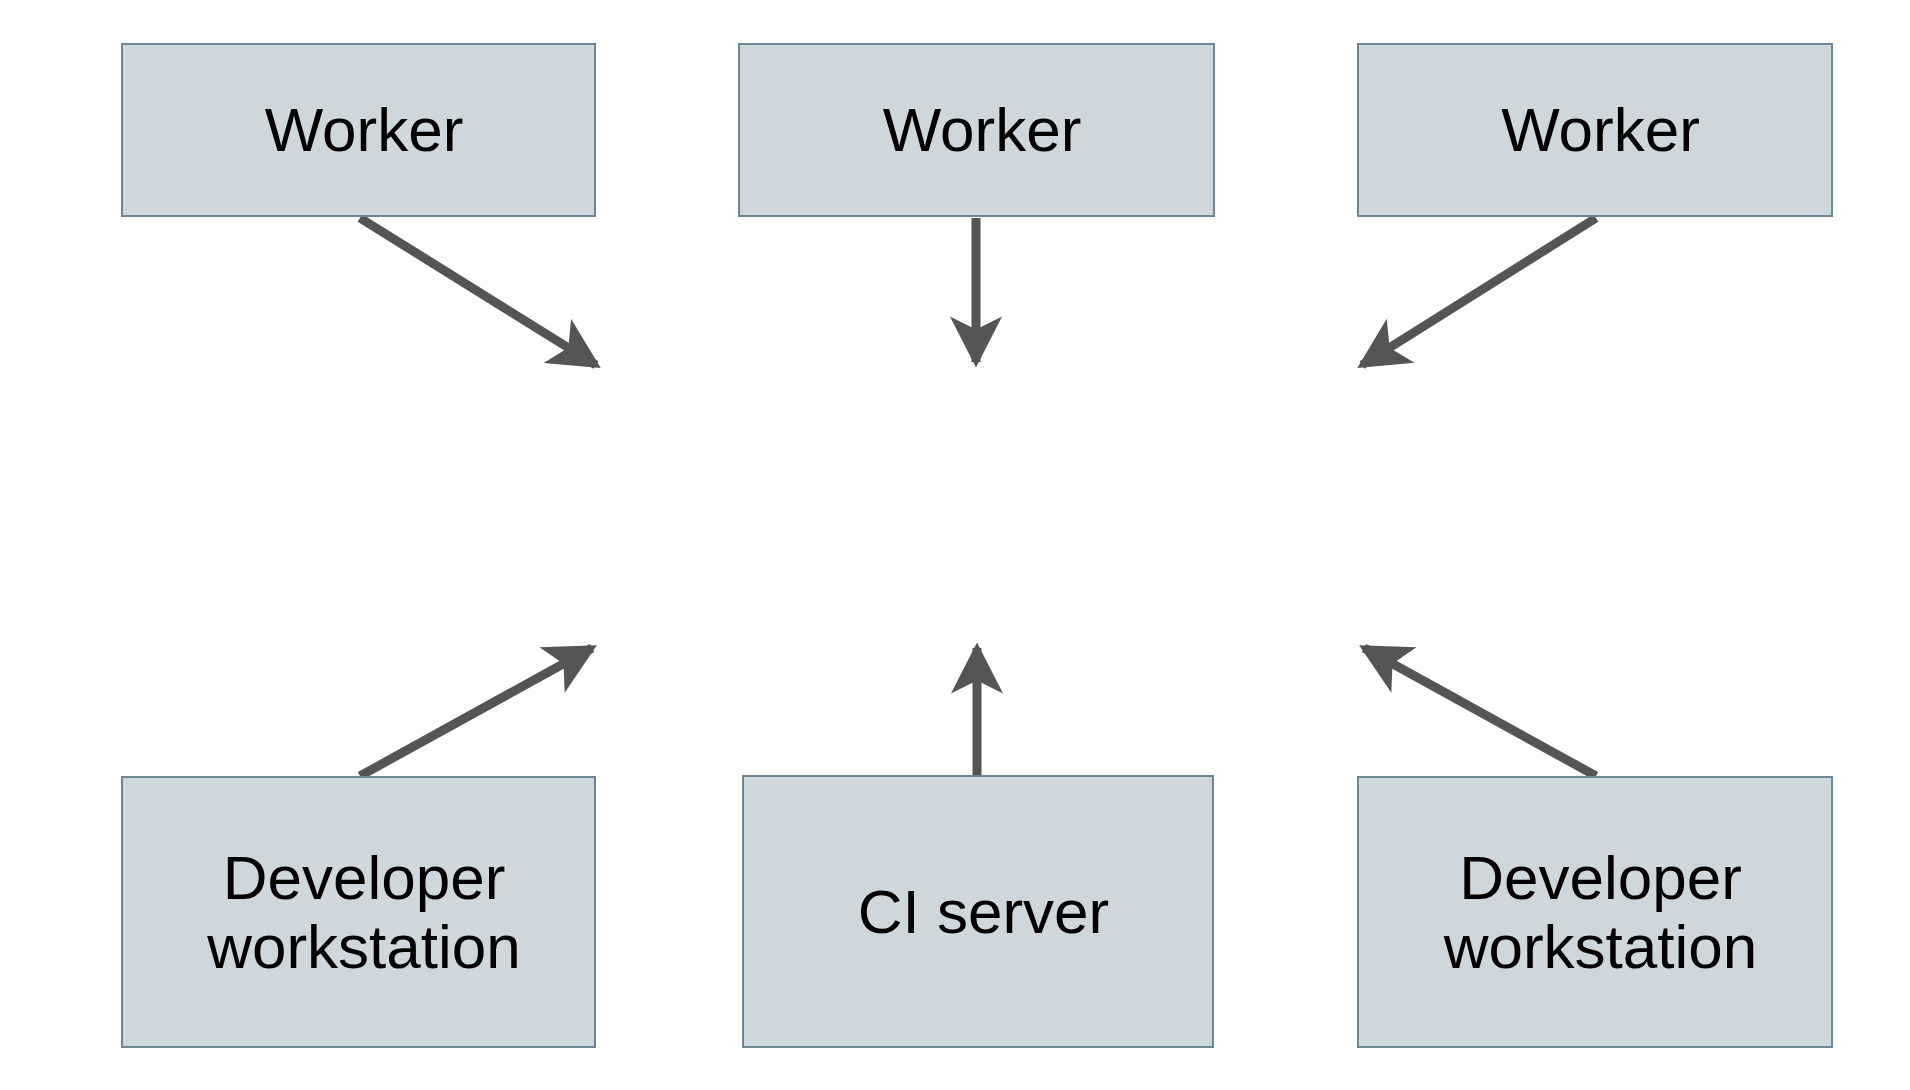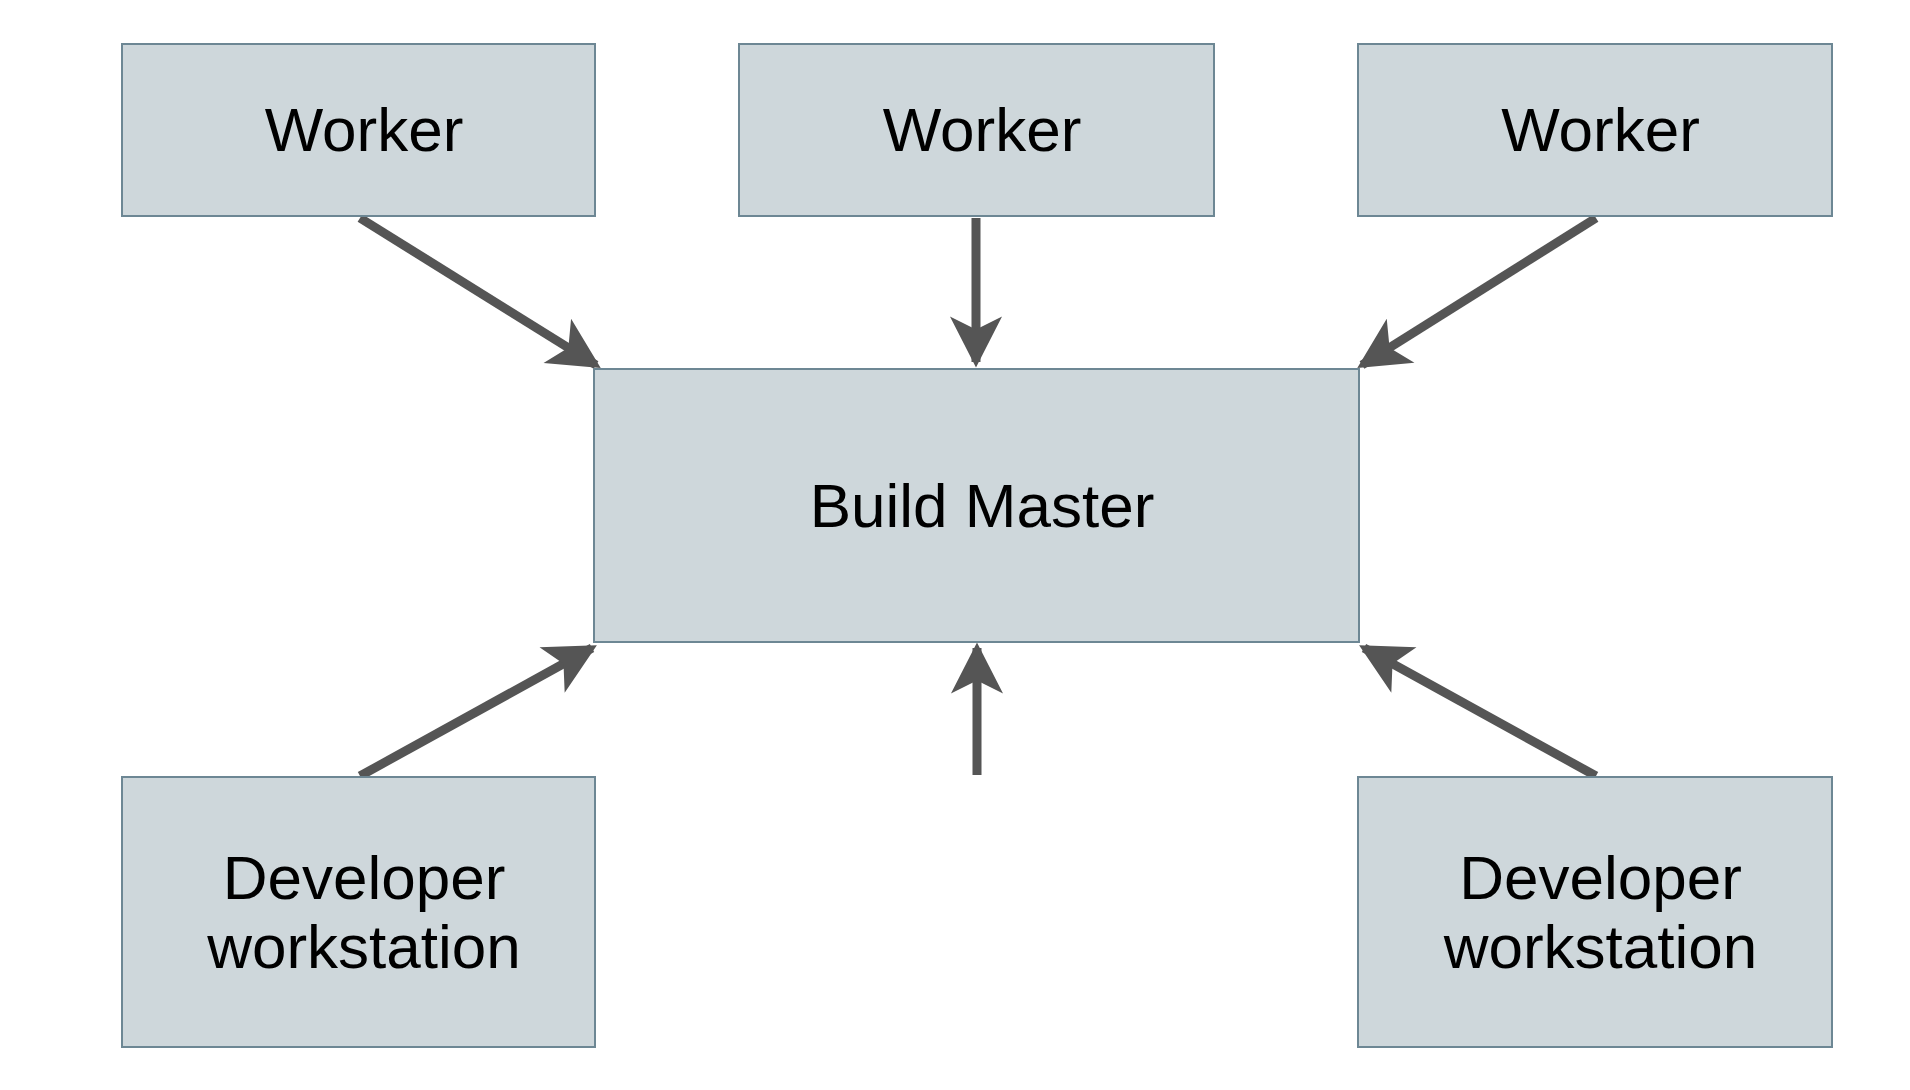--- a/index.html
+++ b/index.html
@@ -95,28 +95,28 @@
   </div>
 
   <div class="node n-worker-2">
     <span class="node-label">Worker</span>
   </div>
 
   <div class="node n-worker-3">
     <span class="node-label">Worker</span>
   </div>
 
-  <div class="node n-master">
-    <span class="node-label">Build Master</span>
-  </div>
 
   <div class="node n-dev-1">
     <span class="node-label">Developer
 workstation</span>
   </div>
 
+  <div class="node n-ci">
+    <span class="node-label">CI server</span>
+  </div>
 
   <div class="node n-dev-2">
     <span class="node-label">Developer
 workstation</span>
   </div>
 
 </div>
 
 </body></html>

